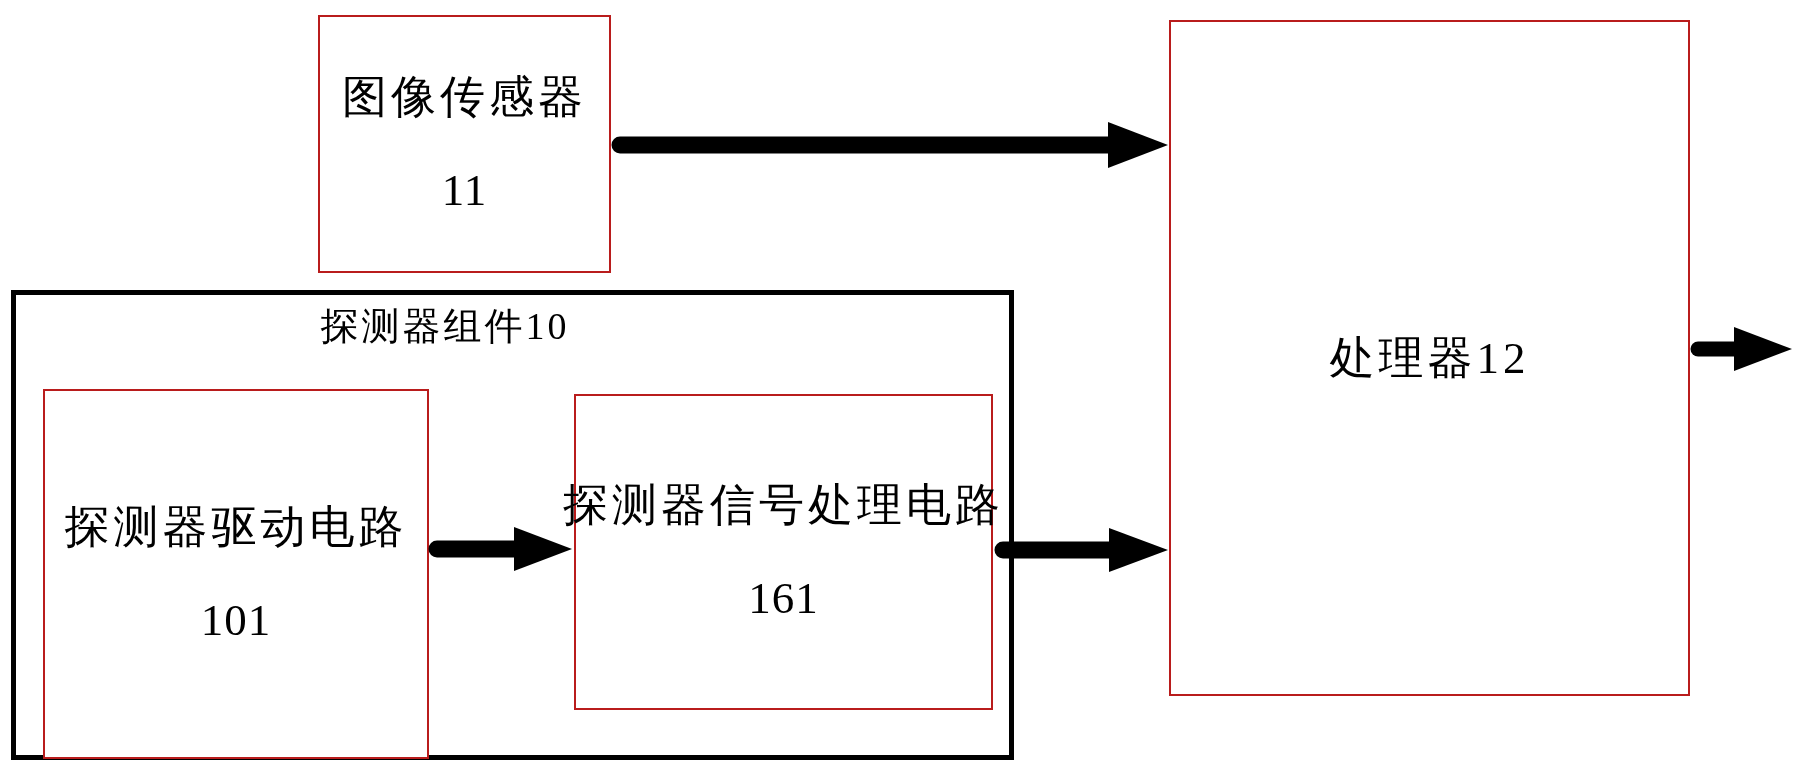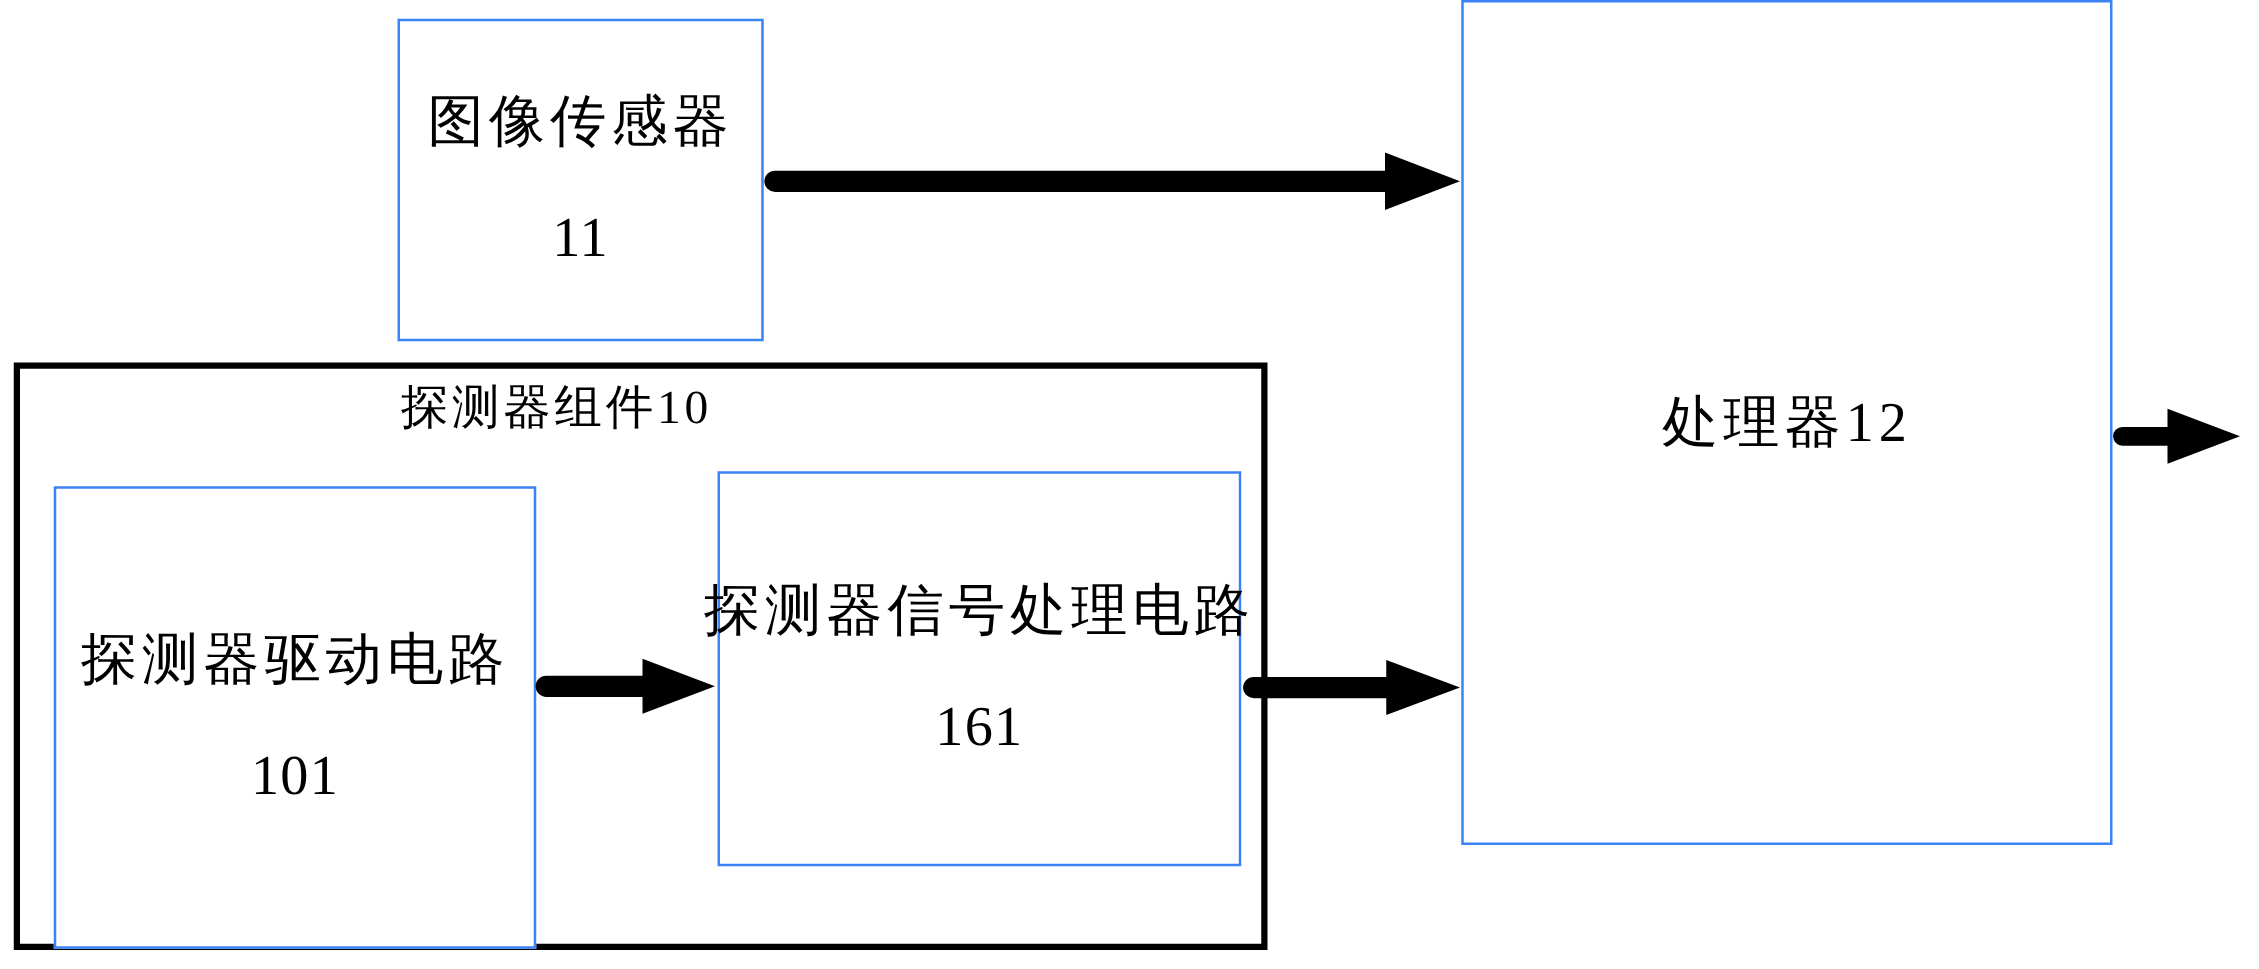--- a/index.html
+++ b/index.html
@@ -19,21 +19,21 @@
   .box {
     position: absolute;
     box-sizing: border-box;
     background: #ffffff;
     display: flex;
     flex-direction: column;
     align-items: center;
     justify-content: center;
     text-align: center;
   }
-  .thin  { border: 2px solid #3b82f6; }
+  .thin  { border: 2px solid #b91c1c; }
   .thick { border: 5px solid #000000; background: transparent; }
   .line {
     font-size: 45px;
     line-height: 57px;
     white-space: nowrap;
     letter-spacing: 4px;
   }
   .num { letter-spacing: 1px; margin-top: 36px; }
   .outer-label {
     position: absolute;
@@ -66,26 +66,26 @@
   </div>
 
   <div class="box thick" style="left:11px; top:290px; width:1003px; height:470px;"></div>
   <div class="outer-label">探测器组件10</div>
 
   <div class="box thin" style="left:43px; top:389px; width:386px; height:370px;">
     <div class="line">探测器驱动电路</div>
     <div class="line num">101</div>
   </div>
 
-  <div class="box thin" style="left:574px; top:377px; width:419px; height:316px;">
+  <div class="box thin" style="left:574px; top:394px; width:419px; height:316px;">
     <div class="line">探测器信号处理电路</div>
     <div class="line num">161</div>
   </div>
 
-  <div class="box thin" style="left:1169px; top:0; width:521px; height:676px;">
+  <div class="box thin" style="left:1169px; top:20px; width:521px; height:676px;">
     <div class="line">处理器12</div>
   </div>
 
   <svg class="arrow-layer" viewBox="0 0 1807 775">
 
     <g>
       <line x1="620" y1="145" x2="1112" y2="145" stroke="#000000" stroke-width="17" stroke-linecap="round"></line>
       <polygon points="1108,122 1108,168 1168,145" fill="#000000"></polygon>
     </g>
 

